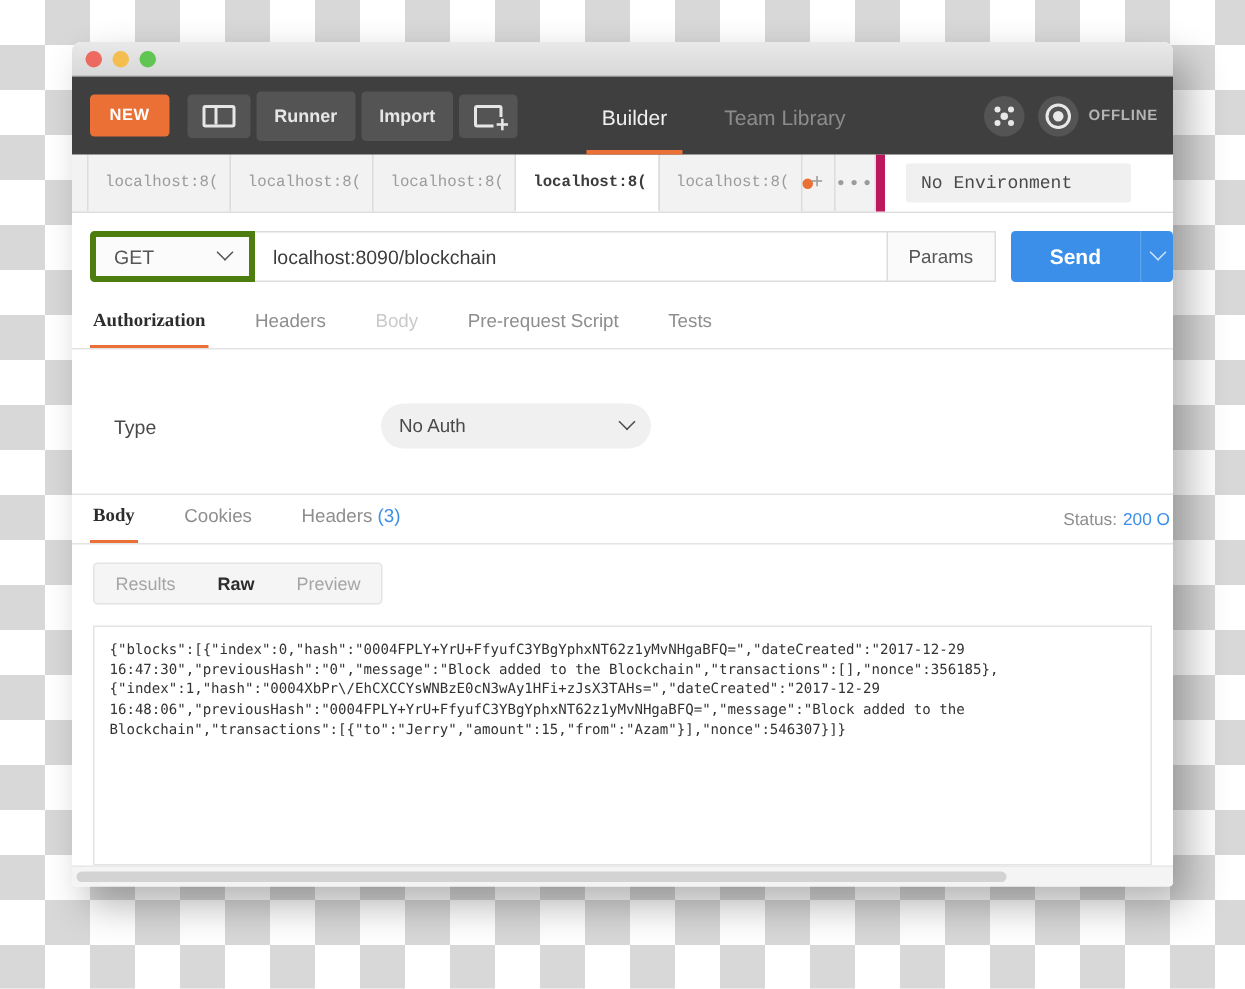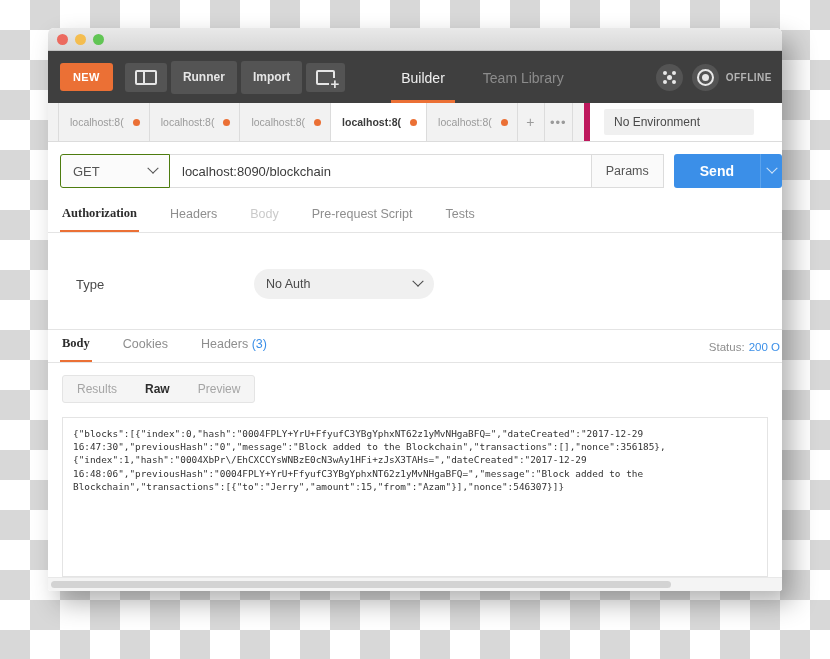--- a/index.html
+++ b/index.html
@@ -129,20 +129,21 @@
     white-space: nowrap; overflow: hidden;
   }
 
   
   .tabstrip-row {
     display: flex; align-items: stretch;
     background: #f2f2f2;
     border-bottom: 1px solid #dcdcdc;
     flex: 0 0 auto;
     height: 38px;
+    font-family: Liberation Mono, monospace;
   }
   .tabstrip {
     display: flex; align-items: stretch; flex: 1 1 auto;
     padding-left: 10px; overflow: hidden;
   }
   .req-tab {
     display: flex; align-items: center;
     padding: 0 9px 0 11px;
     font-size: 10.5px; color: #9b9b9b;
     background: #f2f2f2;
@@ -187,21 +188,21 @@
     flex: 1 1 auto; display: flex; flex-direction: column;
     background: #fff; overflow: hidden;
   }
   .url-row {
     display: flex; align-items: center;
     padding: 12px 0 12px 12px;
     flex: 0 0 auto;
   }
   .method-select {
     width: 110px; height: 34px;
-    border: 1px solid #4d7c0f; border-radius: 3px 0 0 3px;
+    border: 4px solid #4d7c0f; border-radius: 3px 0 0 3px;
     background: #fbfbfb;
     display: flex; align-items: center; justify-content: space-between;
     padding: 0 12px; box-sizing: border-box;
     font-size: 13px; color: #555;
   }
   .url-input {
     flex: 1 1 auto; height: 34px;
     border: 1px solid #dcdcdc; border-left: none;
     background: #fff;
     display: flex; align-items: center;

